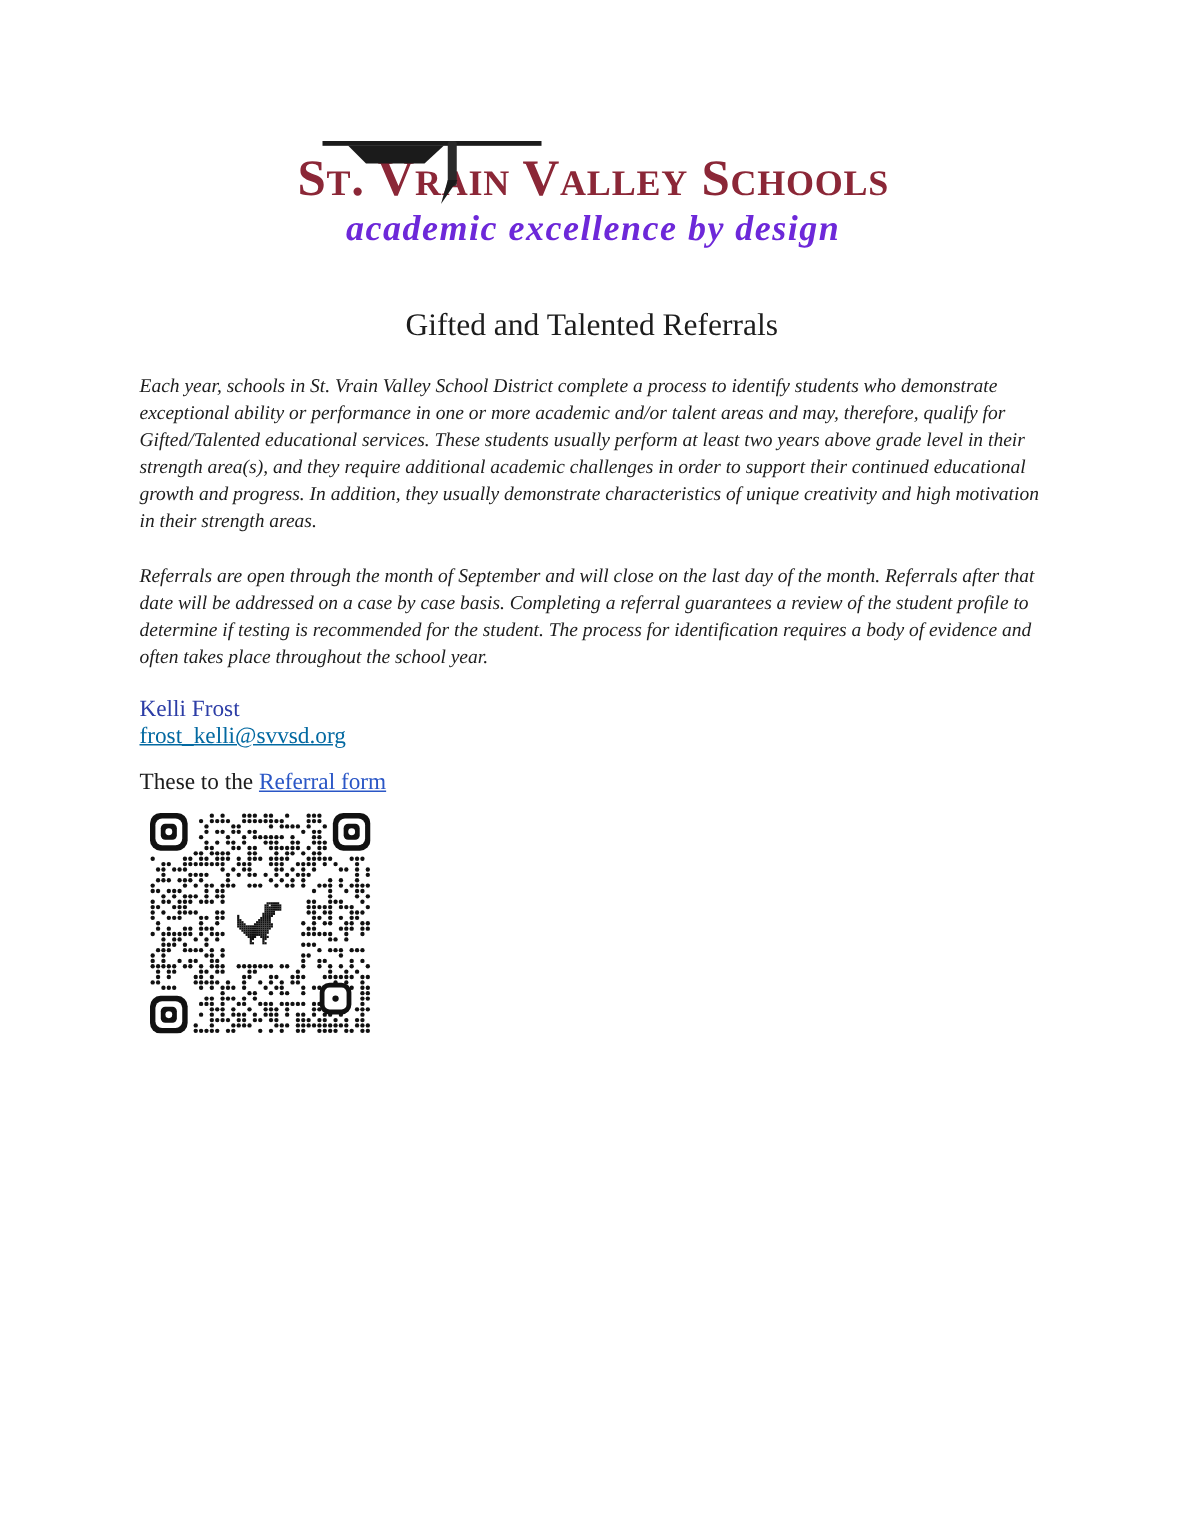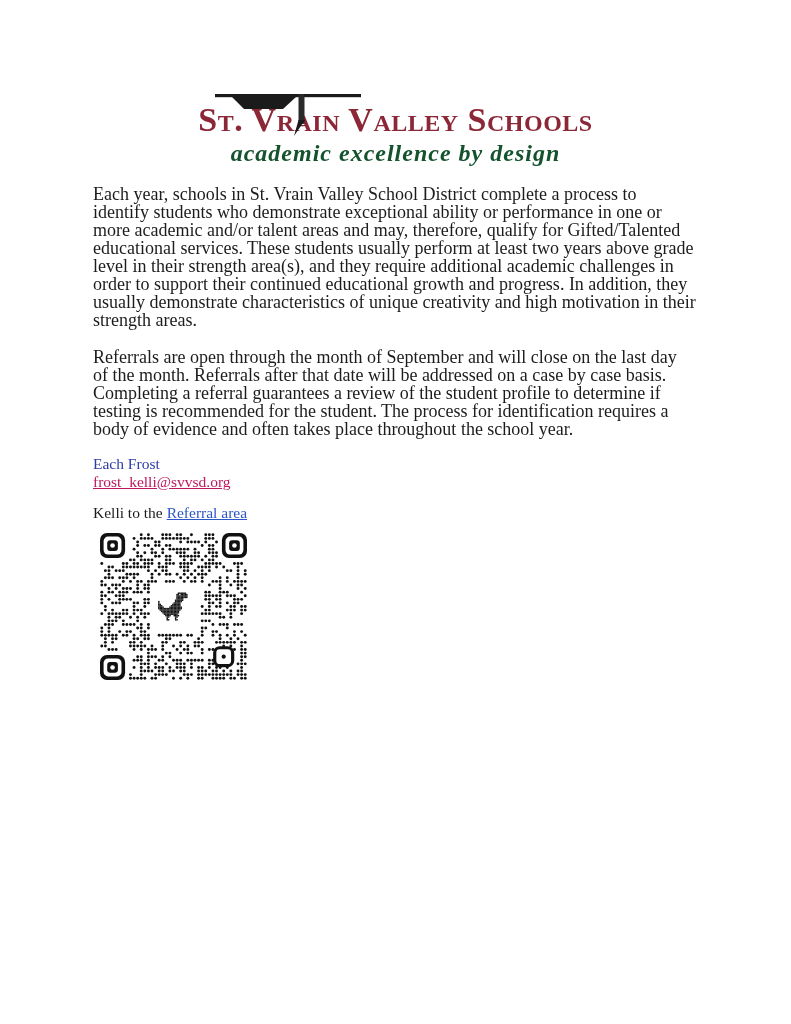--- a/index.html
+++ b/index.html
@@ -22,21 +22,21 @@
     letter-spacing:1px;line-height:1.05;margin-top:0px;white-space:nowrap;
   }
   .cap-svg{position:absolute;left:50%;transform:translateX(-50%);top:0;pointer-events:none;}
 
   
   .doc{padding:0 95px 0 93px;}
   .title{
     font-size:21px;font-weight:normal;text-align:center;
     margin:38px 0 0 0;line-height:1.2;
   }
-  .para{font-size:18px;line-height:18px;margin:19px 0 0 0;}
+  .para{font-size:13px;line-height:18px;margin:19px 0 0 0;font-style:italic;}
   .para + .para{}
 
   .contact{font-size:15.5px;line-height:18px;margin-top:17px;}
   .contact a{text-decoration:underline;cursor:pointer;}
   .contact a, .contact div{display:block;}
 
   .linkline{font-size:15.5px;line-height:18px;margin-top:13px;}
   .linkline a{text-decoration:underline;cursor:pointer;}
   .or{font-size:15.5px;line-height:18px;}
 
@@ -49,35 +49,36 @@
 
   <div class="logo">
     <div class="logo-inner">
       <svg class="cap-svg" width="430" height="60" viewBox="0 0 430 60" aria-hidden="true">
         <rect x="35" y="8" width="146" height="3.2" fill="#1b1b1b"></rect>
         <polygon points="52,11 116,11 103,23 64,23" fill="#1b1b1b"></polygon>
         <rect x="118.5" y="8" width="6" height="30" rx="1.5" fill="#2a2a2a"></rect>
         <polygon points="118.5,34 125,34 114,50" fill="#1b1b1b"></polygon>
       </svg>
       <div class="logo-name" style="color: rgb(139, 39, 55);">St. Vrain Valley Schools</div>
-      <div class="logo-tagline" style="color: #14532d;">academic excellence by design</div>
+      <div class="logo-tagline" style="color: #6d28d9;">academic excellence by design</div>
     </div>
   </div>
 
   <div class="doc">
+    <h1 class="title">Gifted and Talented Referrals</h1>
 
     <p class="para">Each year, schools in St. Vrain Valley School District complete a process to identify students who demonstrate exceptional ability or performance in one or more academic and/or talent areas and may, therefore, qualify for Gifted/Talented educational services. These students usually perform at least two years above grade level in their strength area(s), and they require additional academic challenges in order to support their continued educational growth and progress.  In addition, they usually demonstrate characteristics of unique creativity and high motivation in their strength areas.</p>
     <p class="para">Referrals are open through the month of September and will close on the last day of the month. Referrals after that date will be addressed on a case by case basis. Completing a referral guarantees a review of the student profile to determine if testing is recommended for the student. The process for identification requires a body of evidence and often takes place throughout the school year.</p>
 
     <div class="contact" style="color: rgb(44, 61, 166);">
-      <div>Each Frost</div>
-      <a style="color: #be185d;">frost_kelli@svvsd.org</a>
+      <div>Kelli Frost</div>
+      <a style="color: #0369a1;">frost_kelli@svvsd.org</a>
     </div>
 
-    <div class="linkline"><span>Kelli to the </span><a style="color: rgb(42, 86, 198);">Referral area</a></div>
+    <div class="linkline"><span>These to the </span><a style="color: rgb(42, 86, 198);">Referral form</a></div>
 
     <svg id="qr" class="qr" width="147" height="147" viewBox="0 0 147 147">
         <circle cx="41.23" cy="1.79" r="1.45" fill="#111111"></circle>
         <circle cx="48.40" cy="1.79" r="1.45" fill="#111111"></circle>
         <circle cx="62.74" cy="1.79" r="1.45" fill="#111111"></circle>
         <circle cx="66.33" cy="1.79" r="1.45" fill="#111111"></circle>
         <circle cx="69.91" cy="1.79" r="1.45" fill="#111111"></circle>
         <circle cx="77.09" cy="1.79" r="1.45" fill="#111111"></circle>
         <circle cx="80.67" cy="1.79" r="1.45" fill="#111111"></circle>
         <circle cx="91.43" cy="1.79" r="1.45" fill="#111111"></circle>

